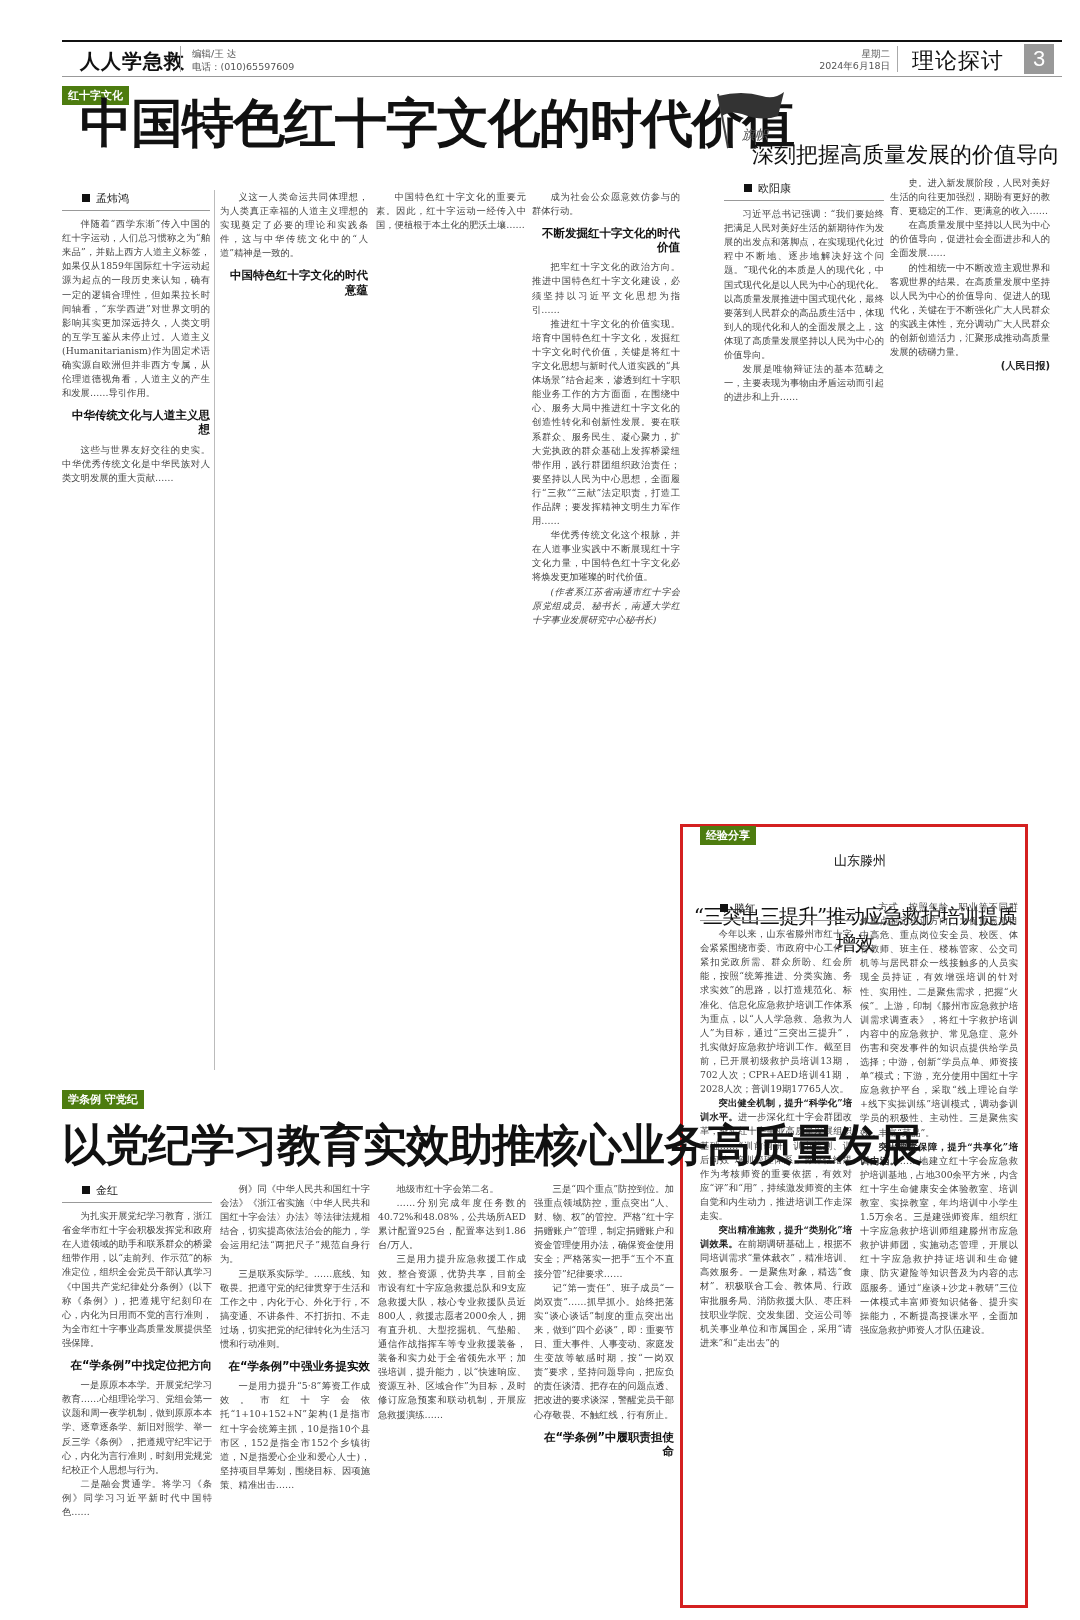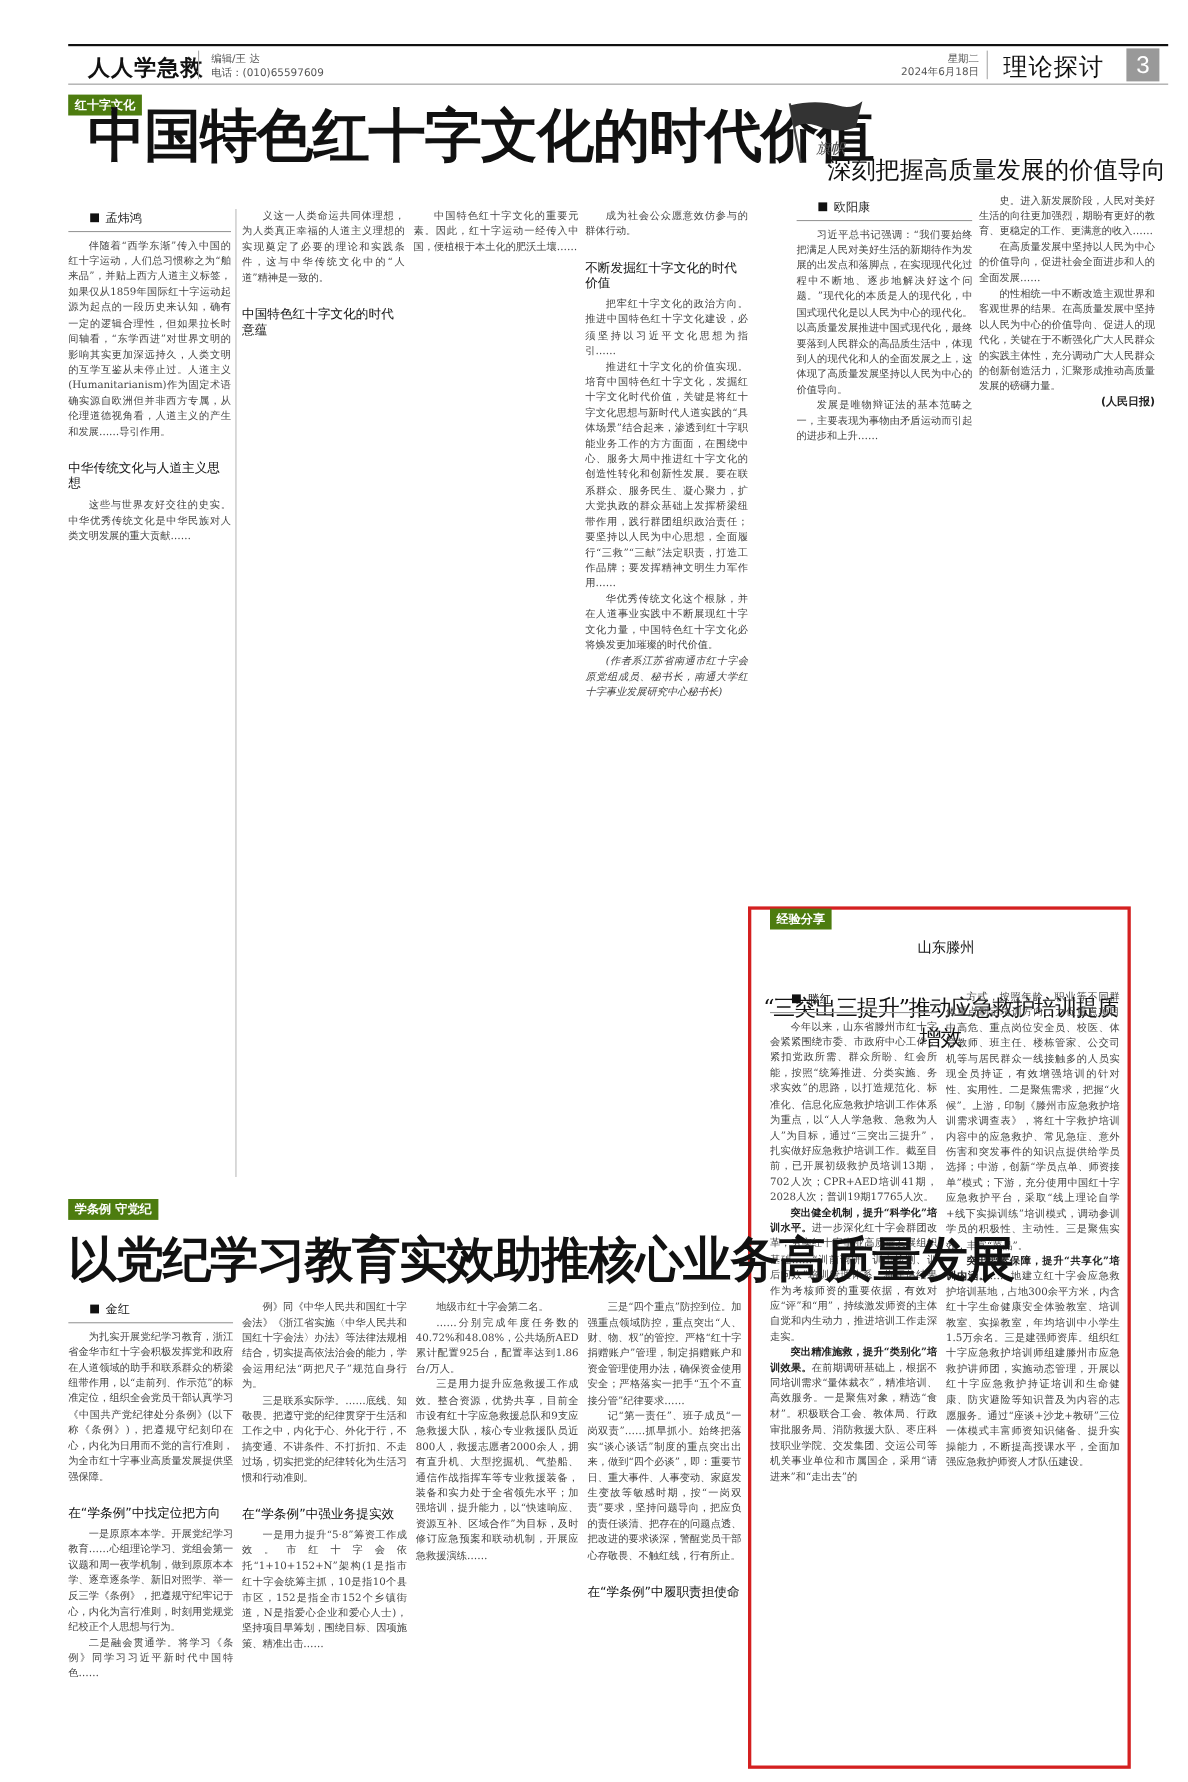--- a/index.html
+++ b/index.html
@@ -14,21 +14,21 @@
   .date-sep { left:897px; top:46px; width:1px; height:26px; background:#aaa; }
   .section-title { left:912px; top:46px; font-size:22px; font-weight:400; color:#111; font-family:"DejaVu Sans",sans-serif; letter-spacing:1px; }
   .page-num { left:1024px; top:44px; width:30px; height:30px; background:#999; color:#fff; font-size:22px; text-align:center; line-height:30px; font-family:"Liberation Sans",sans-serif; }
   .tag { background:#4d7c0f; color:#fff; font-size:11px; font-weight:bold; padding:2px 6px; font-family:"DejaVu Sans",sans-serif; }
   .headline1 { left:80px; top:89px; font-size:52px; font-weight:900; color:#111; font-family:"DejaVu Sans",sans-serif; letter-spacing:-1px; }
   .headline2 { left:62px; top:1116px; font-size:44px; font-weight:bold; color:#111; font-family:"DejaVu Serif",serif; letter-spacing:-1px; }
   .col { font-size:9.3px; line-height:14.1px; text-align:justify; color:#444; overflow:hidden; }
   .col p { text-indent:2em; }
   .byline { font-size:11px; color:#222; border-bottom:1px solid #999; padding:2px 0 4px 20px; margin-bottom:6px; font-family:"DejaVu Sans",sans-serif; }
   .byline .sq { display:inline-block; width:8px; height:8px; background:#111; margin-right:6px; }
-  .subhead { font-size:11.5px; font-weight:normal; color:#111; text-align:left; margin:18px 0 6px; font-family:"DejaVu Sans",sans-serif; }
+  .subhead { font-size:11.5px; font-weight:bold; color:#111; text-align:right; margin:8px 0 6px; font-family:"DejaVu Sans",sans-serif; }
   .lead { font-weight:bold; color:#222; }
   .flag { left:712px; top:90px; width:80px; height:60px; }
   .flag-label { left:742px; top:126px; font-size:13px; color:#555; font-style:italic; }
   .headline3 { left:752px; top:140px; font-size:22px; color:#111; font-family:"DejaVu Serif",serif; }
   .red-box { left:680px; top:824px; width:348px; height:784px; border:3px solid #d42020; }
   .sub-region { text-align:center; font-size:13px; color:#111; font-family:"DejaVu Sans",sans-serif; }
   .headline4 { font-size:20px; color:#111; text-align:center; font-family:"DejaVu Serif",serif; letter-spacing:-1px;margin-top:33px; }
   .source { text-align:right; font-weight:bold; color:#222; font-size:10px; font-family:"DejaVu Sans",sans-serif; }
   .note { font-style:italic; color:#444; }
   .vrule { width:1px; background:#bbb; }

